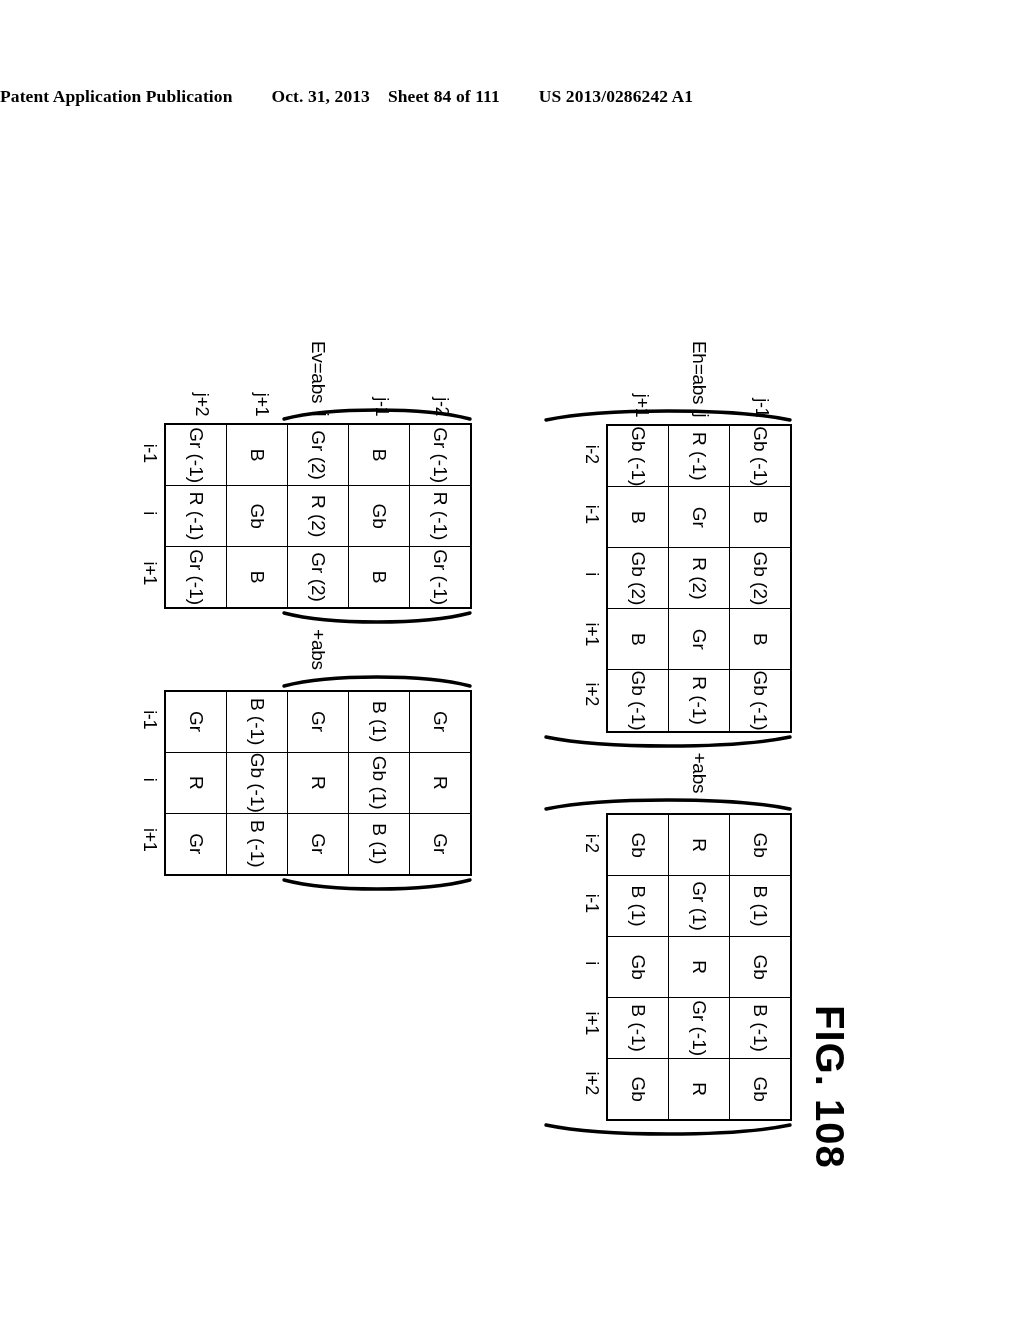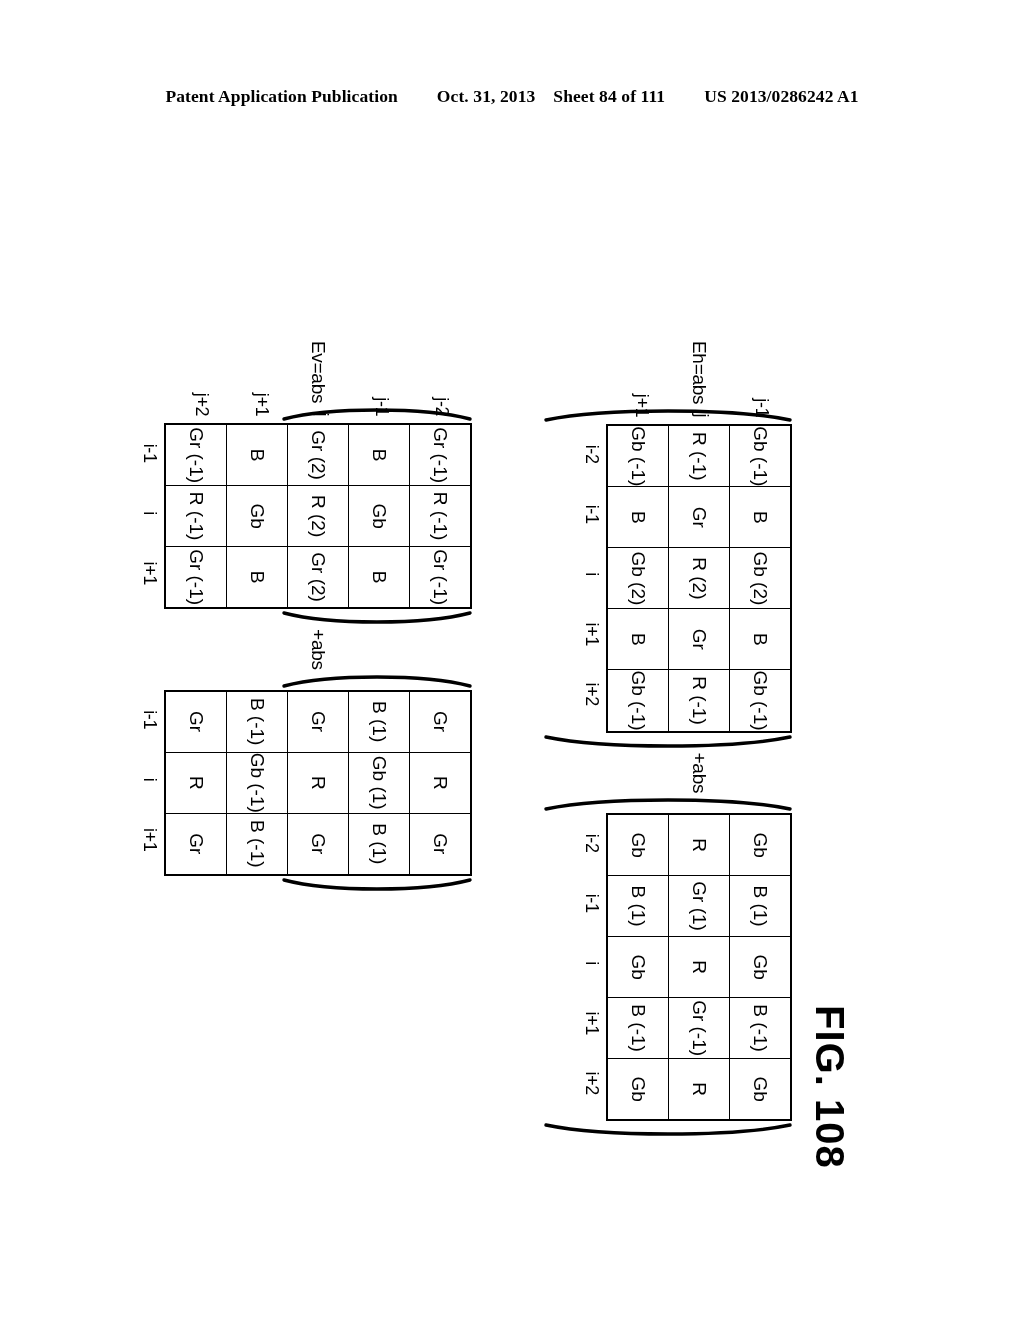--- a/index.html
+++ b/index.html
@@ -15,21 +15,21 @@
     color: #000000;
     overflow: hidden;
   }
 
   
   #page-header {
     position: absolute;
     left: 0;
     top: 86px;
     width: 1024px;
-    text-align: center;
+    text-align: left;
     font-family: "Liberation Serif", serif;
     font-weight: bold;
     font-size: 17.5px;
     letter-spacing: 0.1px;
     white-space: nowrap;
   }
   #page-header .seg { display: inline-block; }
   #page-header .gap-lg { display: inline-block; width: 30px; }
   #page-header .gap-sm { display: inline-block; width: 9px; }
 

